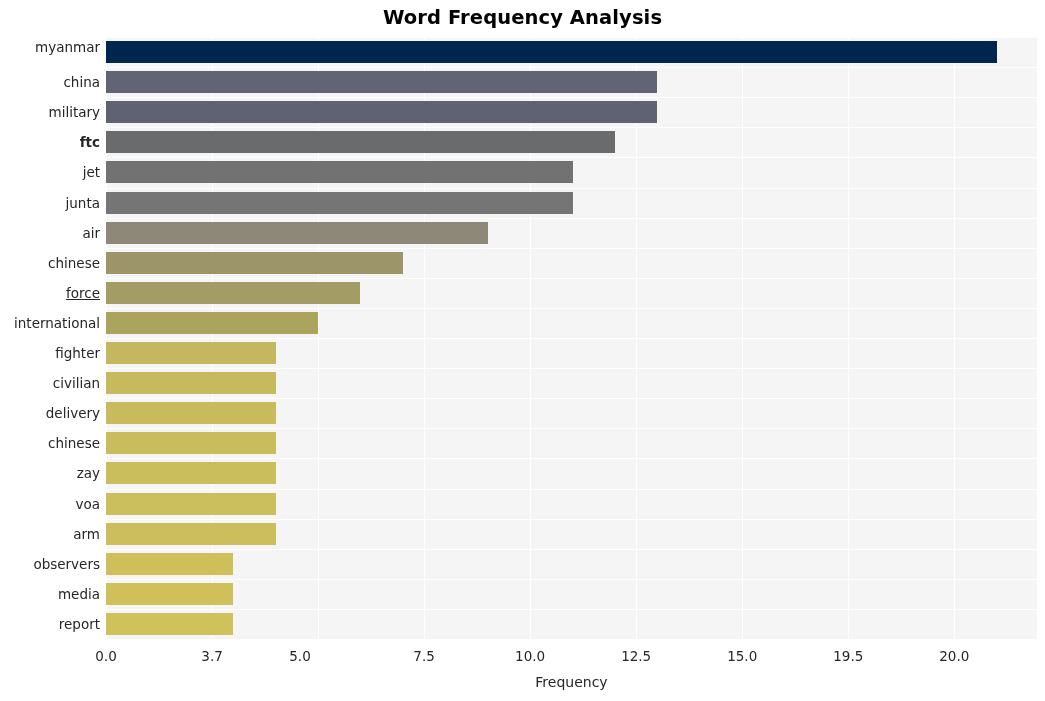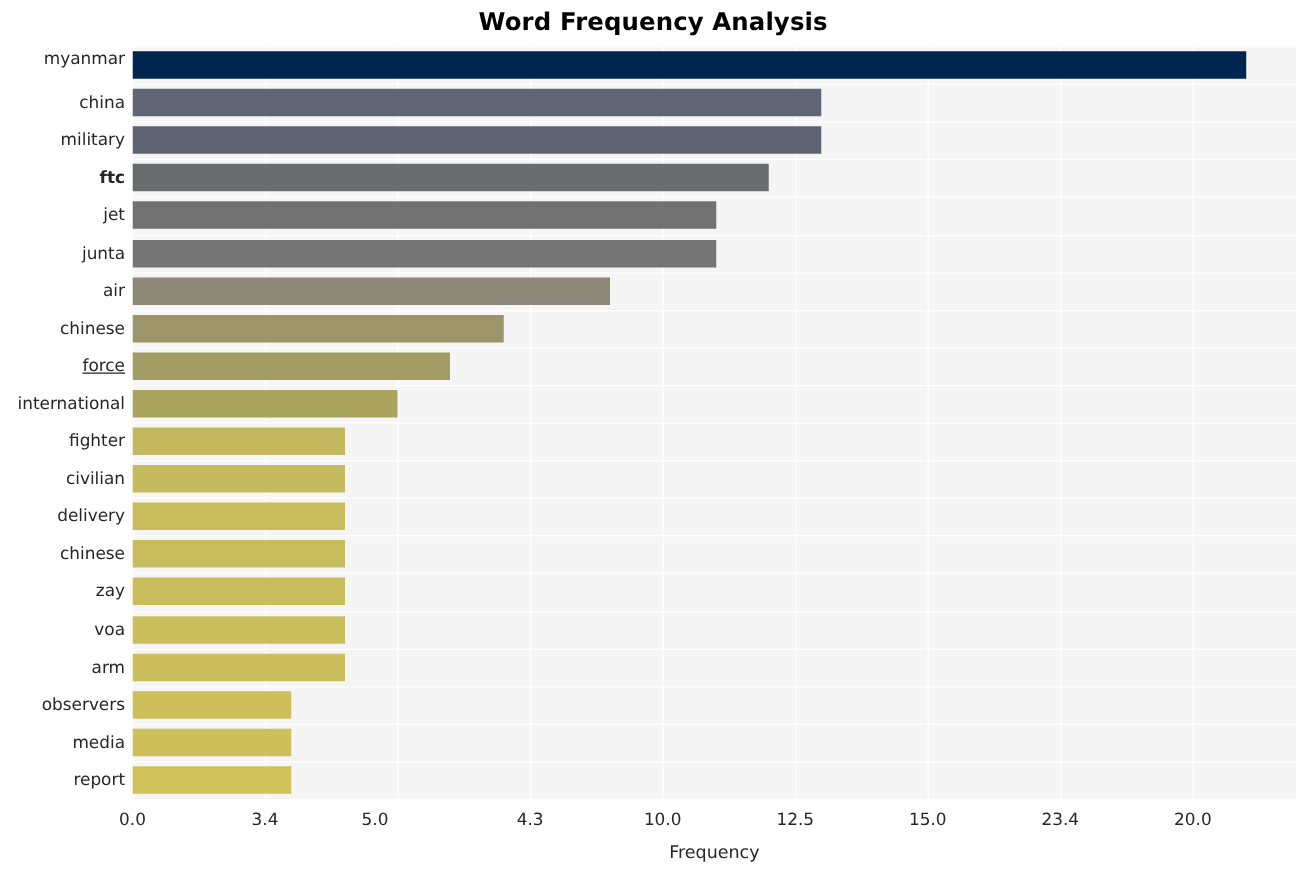--- a/index.html
+++ b/index.html
@@ -180,25 +180,25 @@
       <div class="ylabel" style="top: 429.45px;">zay</div>
       <div class="ylabel" style="top: 459.55px;">voa</div>
       <div class="ylabel" style="top: 489.65px;">arm</div>
       <div class="ylabel" style="top: 519.75px;">observers</div>
       <div class="ylabel" style="top: 549.85px;">media</div>
       <div class="ylabel" style="top: 579.95px;">report</div>
     </div>
 
   <div id="xlabels">
       <div class="xlabel" style="left: 106px;">0.0</div>
-      <div class="xlabel" style="left: 212.036px;">3.4</div>
+      <div class="xlabel" style="left: 212.036px;">3.7</div>
       <div class="xlabel" style="left: 300px;">5.0</div>
-      <div class="xlabel" style="left: 424.109px;">4.3</div>
+      <div class="xlabel" style="left: 424.109px;">7.5</div>
       <div class="xlabel" style="left: 530.146px;">10.0</div>
       <div class="xlabel" style="left: 636.182px;">12.5</div>
       <div class="xlabel" style="left: 742.219px;">15.0</div>
-      <div class="xlabel" style="left: 848.255px;">23.4</div>
+      <div class="xlabel" style="left: 848.255px;">19.5</div>
       <div class="xlabel" style="left: 954.292px;">20.0</div>
     </div>
 
   <div id="xaxis-title">Frequency</div>
 
 </div>
 
 </body></html>

